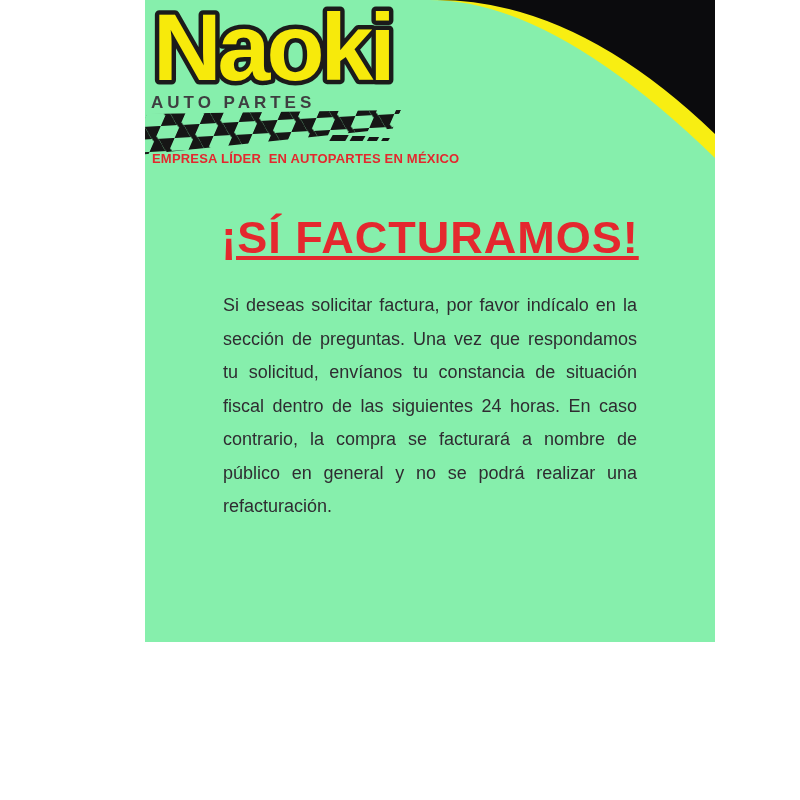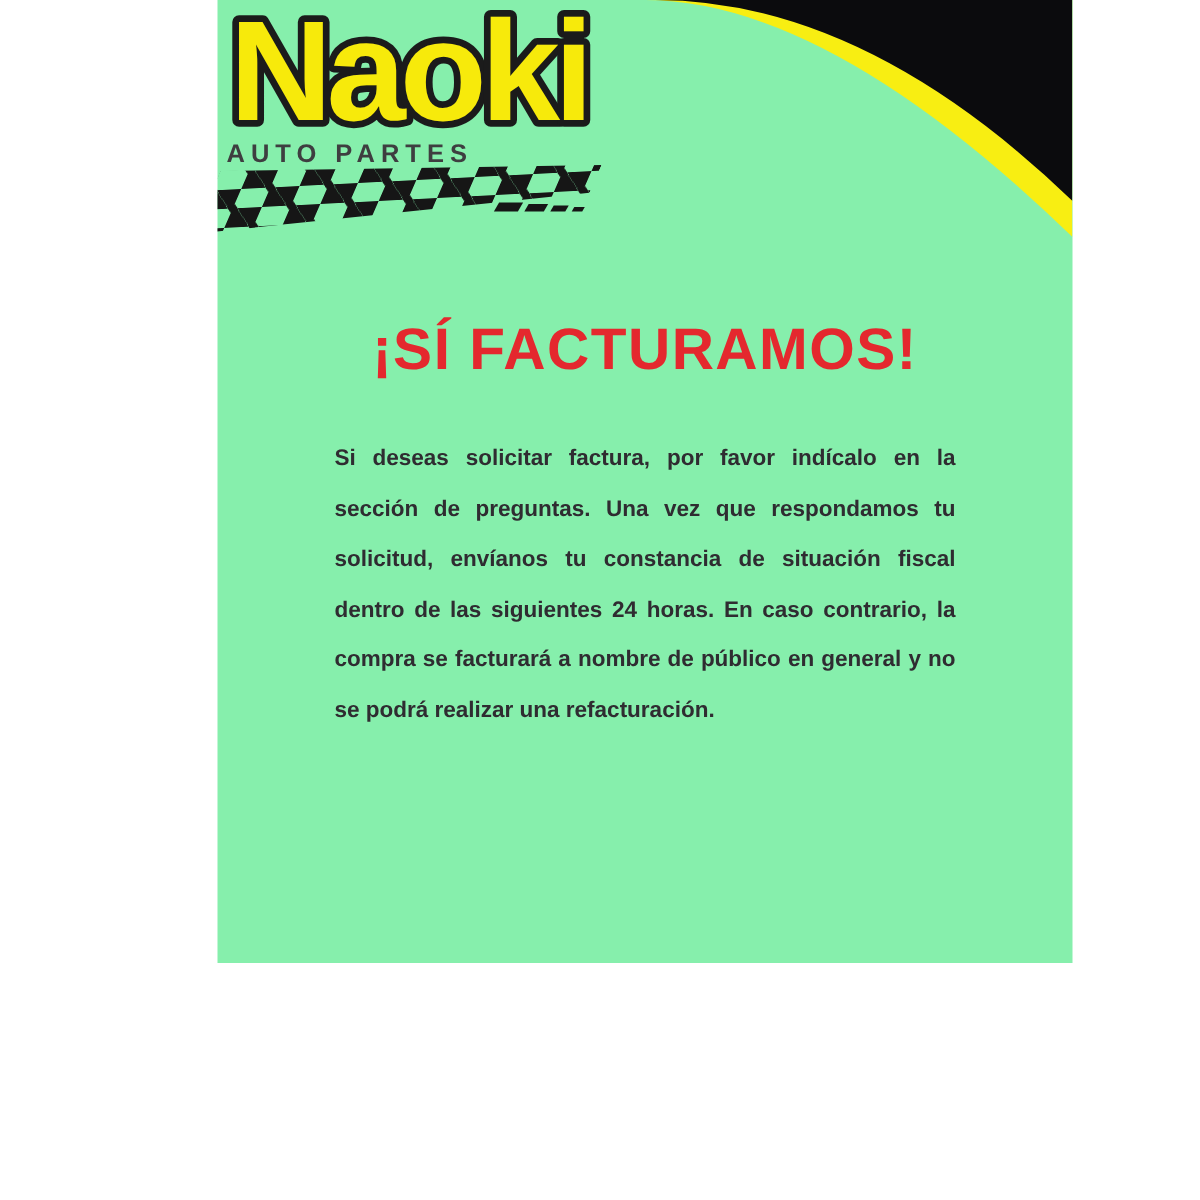--- a/index.html
+++ b/index.html
@@ -43,26 +43,26 @@
   .dash3{left:223px;top:137px;width:10px;height:4px;}
   .dash4{left:237px;top:138px;width:7px;height:3px;}
   .tagline{
     position:absolute;left:7px;top:151px;
     font-size:13px;font-weight:800;color:#e3282e;letter-spacing:0.2px;
     white-space:pre;
   }
   
   .headline{
     position:absolute;left:0;top:212px;width:570px;text-align:center;
-    font-size:39px;font-weight:800;letter-spacing:1px;color:#e4282e;
+    font-size:45px;font-weight:800;letter-spacing:1px;color:#e4282e;text-decoration:underline;
   }
   
   .body-text{
     position:absolute;left:78px;top:289px;width:414px;
-    font-size:15px;line-height:33.5px;font-weight:700;
+    font-size:18px;line-height:33.5px;font-weight:400;
     color:#2f2c31;text-align:justify;
   }
   
   .corner-bottom{position:absolute;left:0;top:628px;width:570px;height:170px;}
 </style>
 </head>
 <body>
 
 <div class="page">
 
@@ -76,20 +76,21 @@
   </svg>
 
   <div class="brand-sub">AUTO PARTES</div>
 
   <div class="flag"></div>
   <div class="flag-dash dash1"></div>
   <div class="flag-dash dash2"></div>
   <div class="flag-dash dash3"></div>
   <div class="flag-dash dash4"></div>
 
+  <div class="tagline">EMPRESA LÍDER  EN AUTOPARTES EN MÉXICO</div>
 
   <div class="headline">¡SÍ FACTURAMOS!</div>
 
   <div class="body-text">Si deseas solicitar factura, por favor indícalo en la sección de preguntas. Una vez que respondamos tu solicitud, envíanos tu constancia de situación fiscal dentro de las siguientes 24 horas. En caso contrario, la compra se facturará a nombre de público en general y no se podrá realizar una refacturación.</div>
 
   <svg class="corner-bottom" viewBox="0 0 570 170" aria-hidden="true">
     <defs>
       <linearGradient id="gradGreenL" x1="0" y1="0" x2="0" y2="1">
         <stop offset="0" stop-color="#2e8f55"></stop>
         <stop offset="1" stop-color="#d8e92b"></stop>

